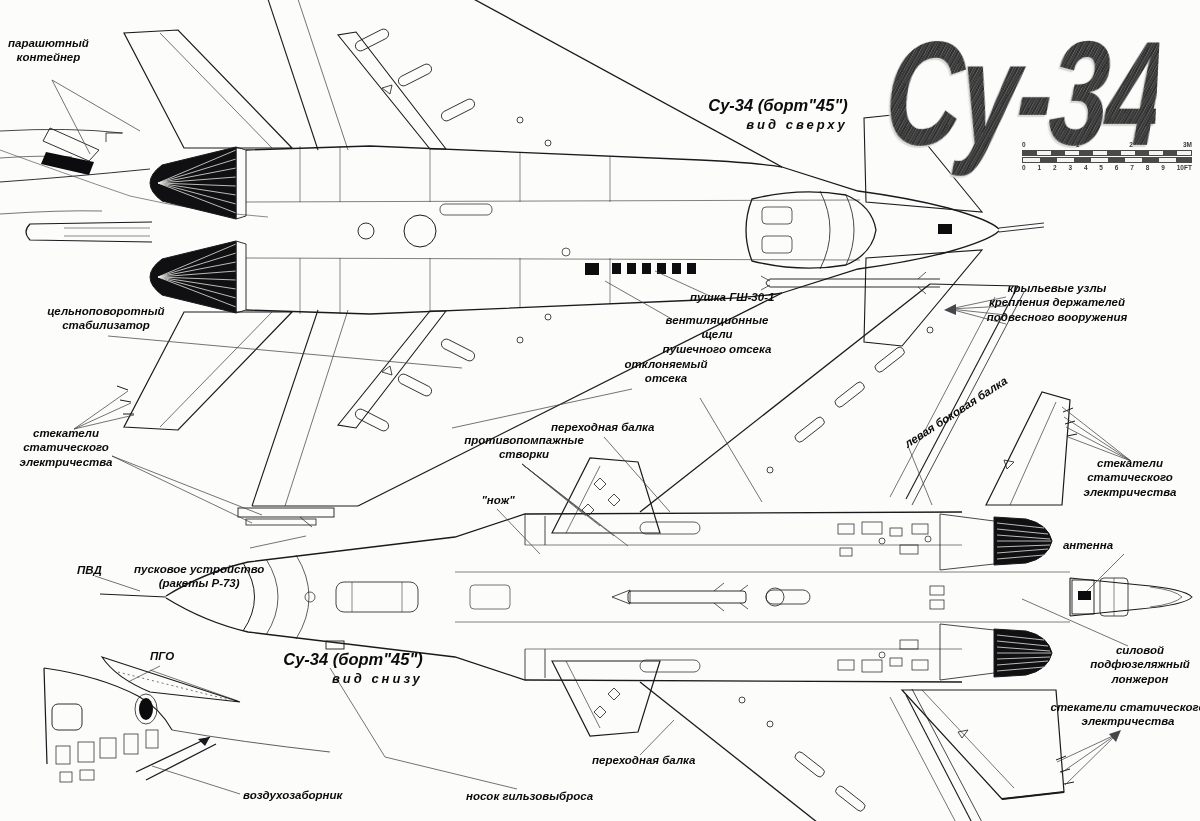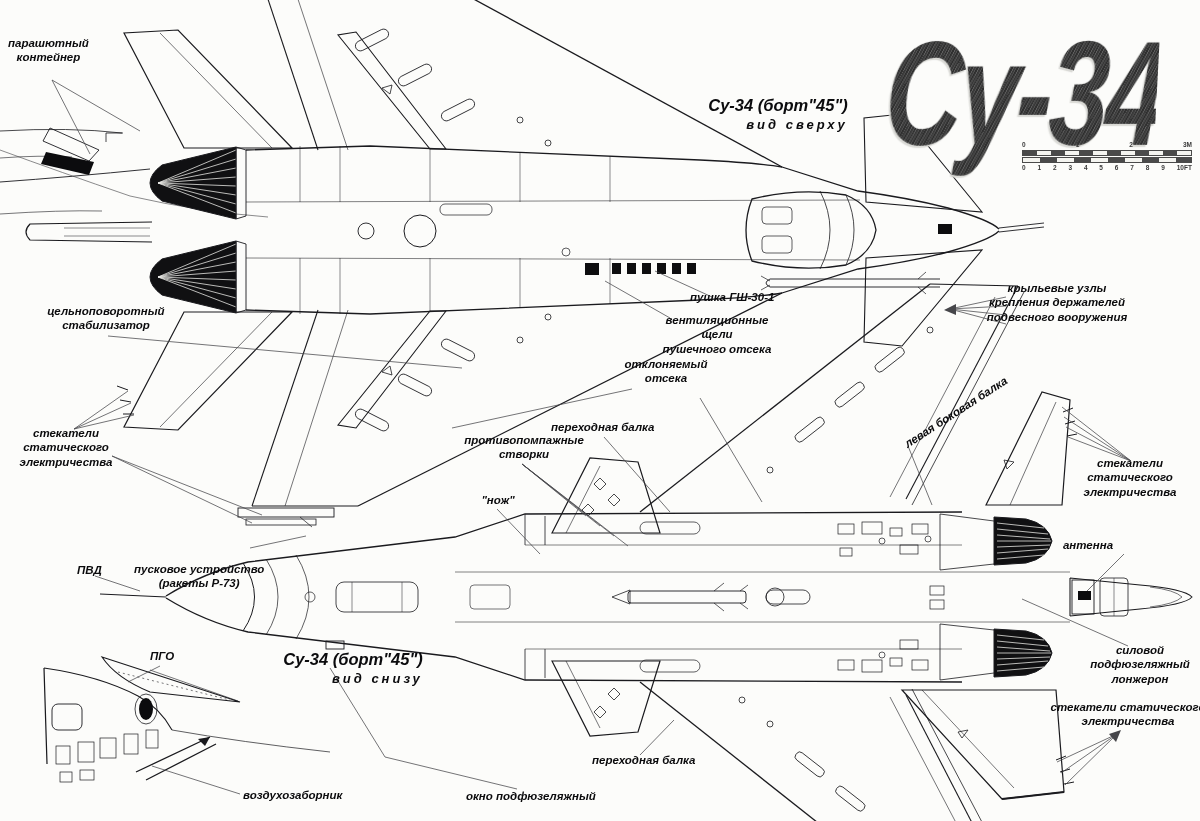--- a/index.html
+++ b/index.html
@@ -343,21 +343,21 @@
       <div class="callout" style="left: 60px; top: 563px; margin-left: 17px;">
         <div>ПВД</div>
       </div>
       <div class="callout" style="left: 150px; top: 649px;">
         <div>ПГО</div>
       </div>
       <div class="callout" style="left: 243px; top: 788px;">
         <div>воздухозаборник</div>
       </div>
       <div class="callout" style="left: 466px; top: 789px;">
-        <div>окно подфюзеляжный</div>
+        <div>носок гильзовыброса</div>
       </div>
       <div class="callout" style="left: 592px; top: 753px;">
         <div>переходная балка</div>
       </div>
       <div class="callout" style="left: 690px; top: 290px;">
         <div>пушка ГШ-30-1</div>
       </div>
       <div class="callout center" style="left: 717px; top: 313px; transform: translateX(-50%);">
         <div>вентиляционные</div>
         <div>щели</div>

